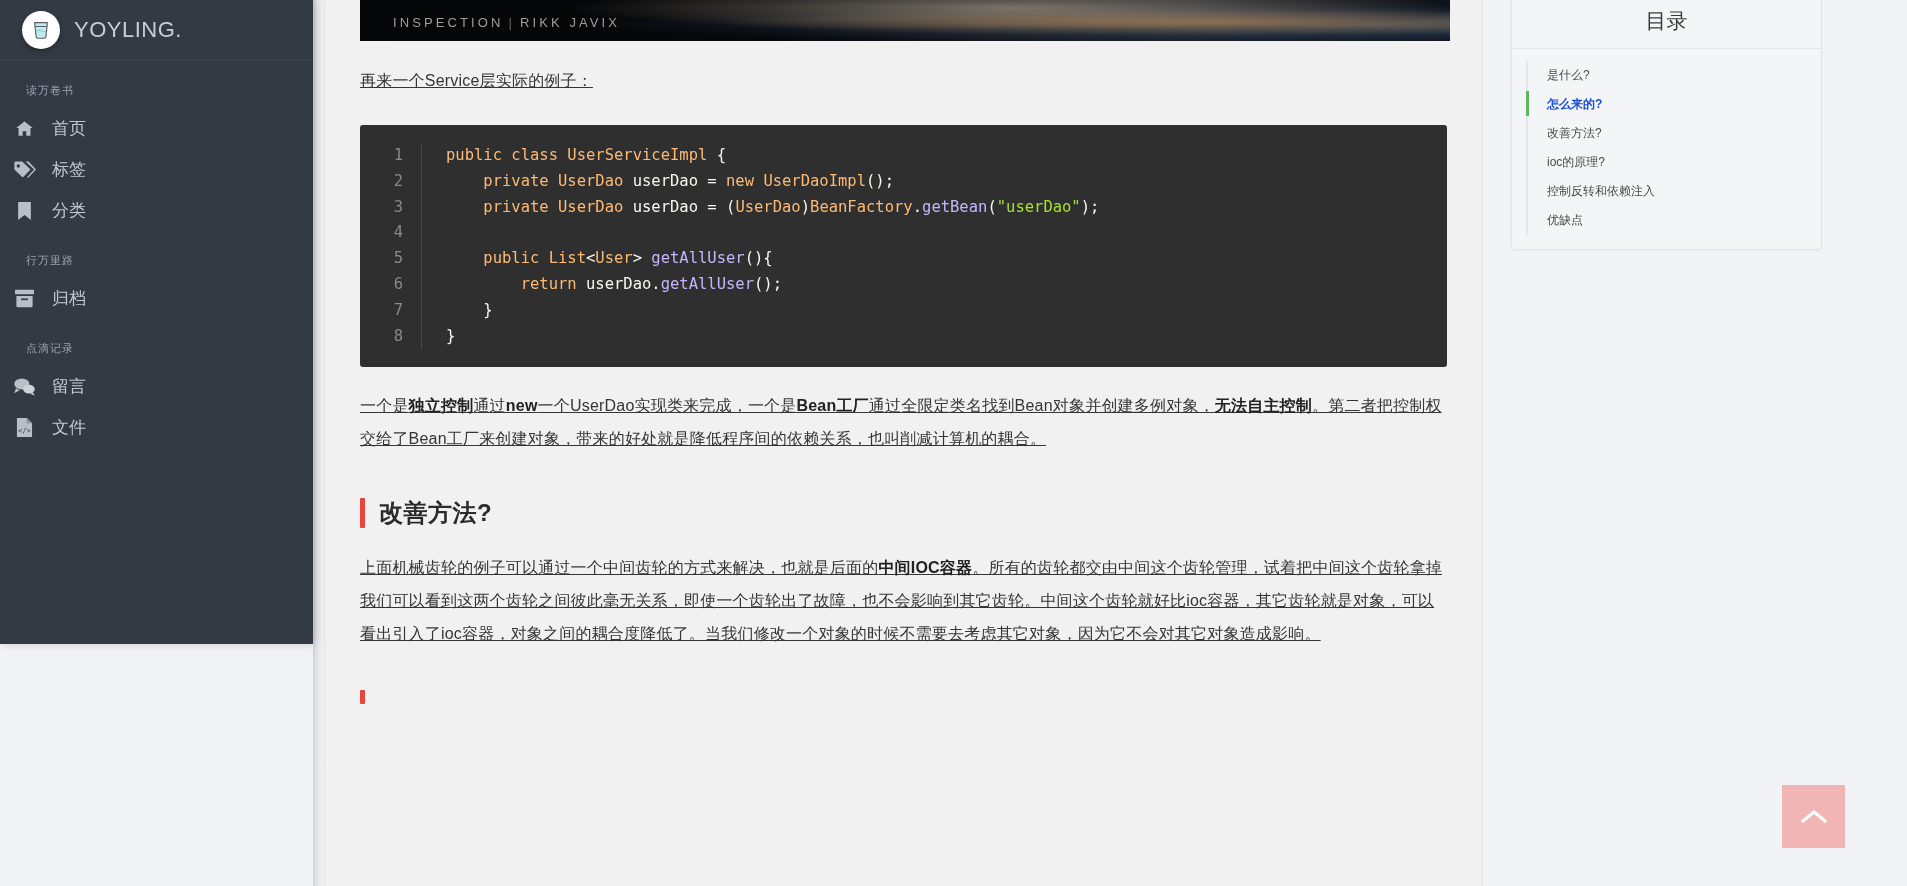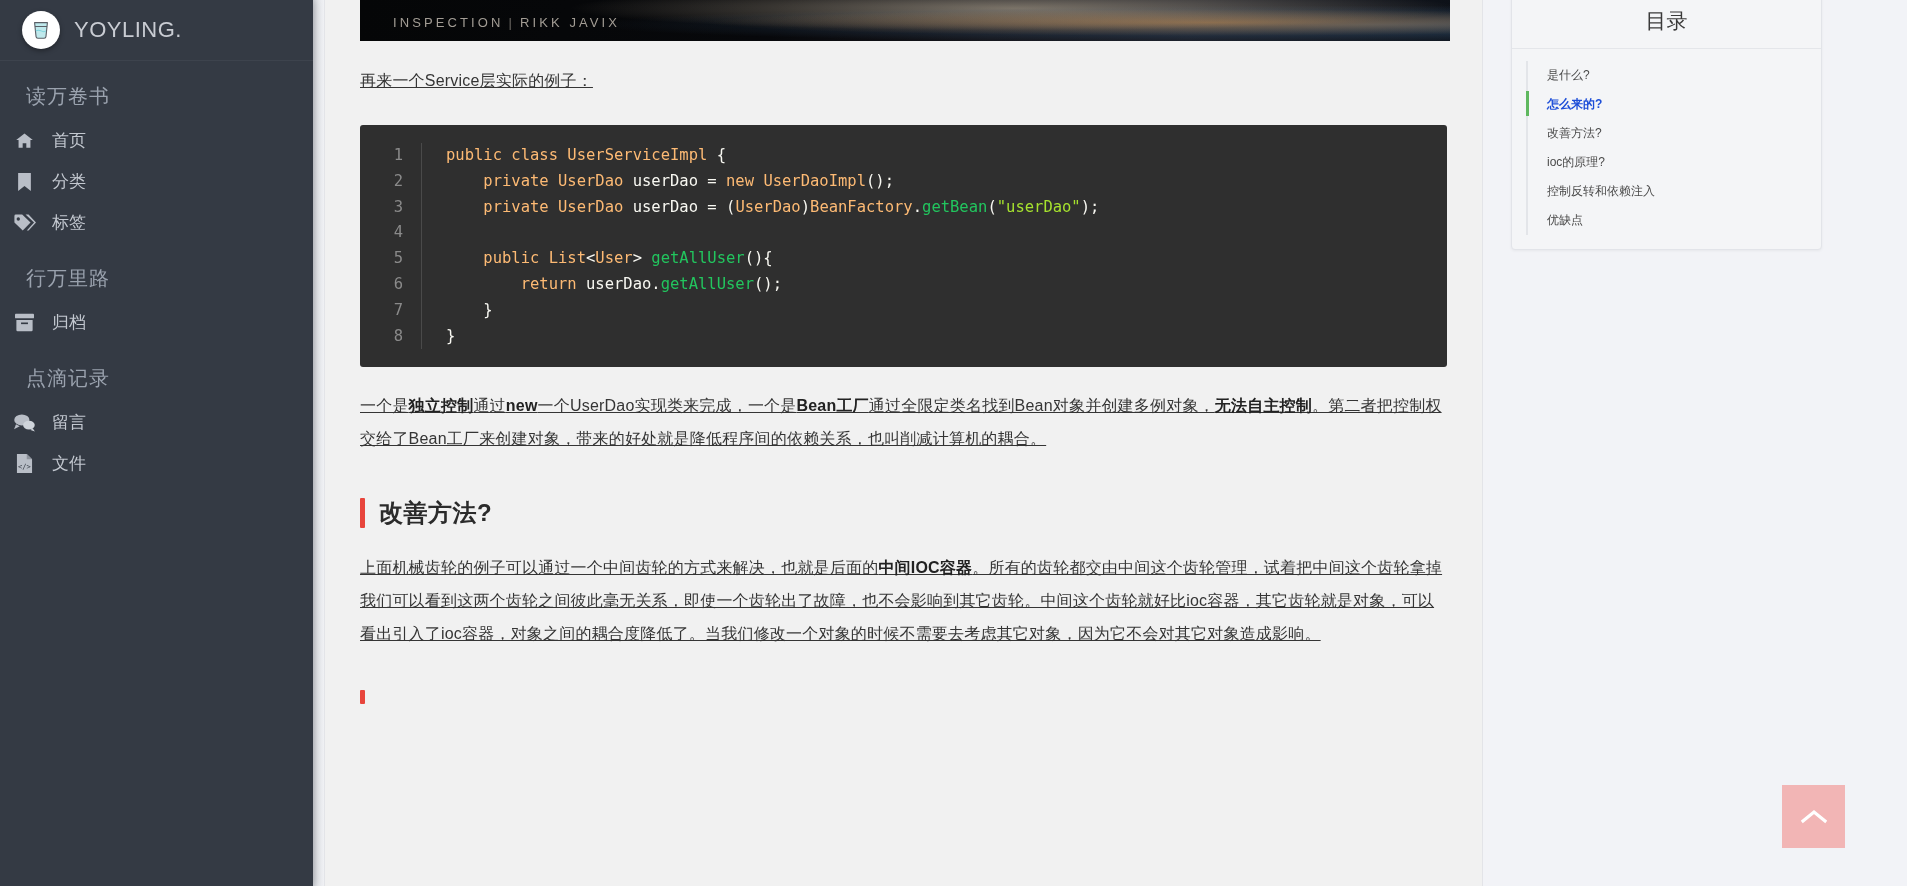--- a/index.html
+++ b/index.html
@@ -6,42 +6,42 @@
   html, body {
     width: 1907px; height: 886px;
     overflow: hidden;
     font-family: "Liberation Sans", "DejaVu Sans", sans-serif;
     background: #f2f3f7;
   }
   .page { position: relative; width: 1907px; height: 886px; display: flex; }
 
   
   .sidebar {
-    width: 313px; height: 886px; flex: 0 0 313px;
+    width: 313px; height: 644px; flex: 0 0 313px;
     background: #343a44;
     position: relative; z-index: 5;
     box-shadow: 2px 0 8px rgba(0,0,0,.18);
     overflow: hidden;
   }
   .brand {
     height: 61px; display: flex; align-items: center;
     padding-left: 22px; gap: 14px;
     border-bottom: 1px solid #3d434d;
   }
   .brand-logo {
     width: 38px; height: 38px; border-radius: 50%;
     background: #fff; display: flex; align-items: center; justify-content: center;
     box-shadow: 0 2px 5px rgba(0,0,0,.35);
     flex: 0 0 38px;
   }
   .brand-name {
     color: #c9ccd3; font-size: 22px; letter-spacing: .5px; font-weight: 400;
   }
   .nav-section {
-    color: #9aa2ae; font-size: 20px; padding: 22px 0 10px 26px; letter-spacing: 1px;
+    color: #9aa2ae; font-size: 11px; padding: 22px 0 10px 26px; letter-spacing: 1px;
   }
   .nav-item {
     display: flex; align-items: center; gap: 16px;
     padding: 9px 0 9px 12px; color: #c3c8d0; font-size: 17px;
     cursor: pointer;
   }
   .nav-icon { width: 24px; height: 22px; display: flex; align-items: center; justify-content: center; flex: 0 0 24px; }
   .nav-icon svg { display: block; }
 
   
@@ -97,21 +97,21 @@
   }
   .code-row { display: flex; }
   .gutter-nums {
     flex: 0 0 62px; text-align: right; padding-right: 18px;
     color: #8a8a8a; border-right: 1px solid #4a4a4a; user-select: none;
   }
   .code-lines { padding-left: 24px; white-space: pre; color: #e8e8e8; }
   .k  { color: #fdba74; }   
   .t  { color: #fdba74; }   
   .s  { color: #a6e22e; }   
-  .fn { color: #22c55e; margin-top: 45px; }
+  .fn { color: #c4b5fd; margin-top: 45px; }
   .pl { color: #f8f8f2; }
   .op { color: #f8f8f2; }
 
   
   .h2 {
     display: flex; align-items: center; gap: 14px;
     margin: 42px 0 0 0;
   }
   .h2-bar { width: 5px; height: 30px; background: #e8453c; flex: 0 0 5px; border-radius: 1px; }
   .h2-text { font-size: 24px; font-weight: 700; color: #2b2b2b; letter-spacing: .5px; }
@@ -181,36 +181,36 @@
       <span class="nav-icon">
         <svg width="21" height="19" viewBox="0 0 24 24" fill="#b9bec7">
           <path d="M12 3 L1.5 11.5 h3 V21 h5.2 v-5.4 h4.6 V21 h5.2 v-9.5 h3 Z"></path>
         </svg>
       </span>
       <span>首页</span>
     </div>
 
     <div class="nav-item">
       <span class="nav-icon">
-        <svg width="15" height="20" viewBox="0 0 16 22" fill="#b9bec7">
-          <path d="M1 1 h14 v20 l-7 -5.6 l-7 5.6 Z"></path>
-        </svg>
-      </span>
-      <span>分类</span>
-    </div>
-
-    <div class="nav-item">
-      <span class="nav-icon">
         <svg width="23" height="19" viewBox="0 0 26 20" fill="#b9bec7">
           <path d="M1.6 2.6 a1.6 1.6 0 0 1 1.6 -1.6 h7.2 l9.4 9 l-8.8 9 l-9.4 -9 Z"></path>
           <circle cx="6" cy="6" r="1.9" fill="#343a44"></circle>
           <path d="M14.2 1 h3.4 l8.4 9 l-8.4 9 h-2 l8.2 -9 Z"></path>
         </svg>
       </span>
       <span>标签</span>
+    </div>
+
+    <div class="nav-item">
+      <span class="nav-icon">
+        <svg width="15" height="20" viewBox="0 0 16 22" fill="#b9bec7">
+          <path d="M1 1 h14 v20 l-7 -5.6 l-7 5.6 Z"></path>
+        </svg>
+      </span>
+      <span>分类</span>
     </div>
 
     <div class="nav-section">行万里路</div>
 
     <div class="nav-item">
       <span class="nav-icon">
         <svg width="21" height="19" viewBox="0 0 24 22" fill="#b9bec7">
           <rect x="1" y="1" width="22" height="5.2" rx="1"></rect>
           <path d="M2.6 8 h18.8 v11.6 a1.4 1.4 0 0 1 -1.4 1.4 h-16 a1.4 1.4 0 0 1 -1.4 -1.4 Z"></path>
           <rect x="8" y="11" width="8" height="1.9" fill="#343a44"></rect>

